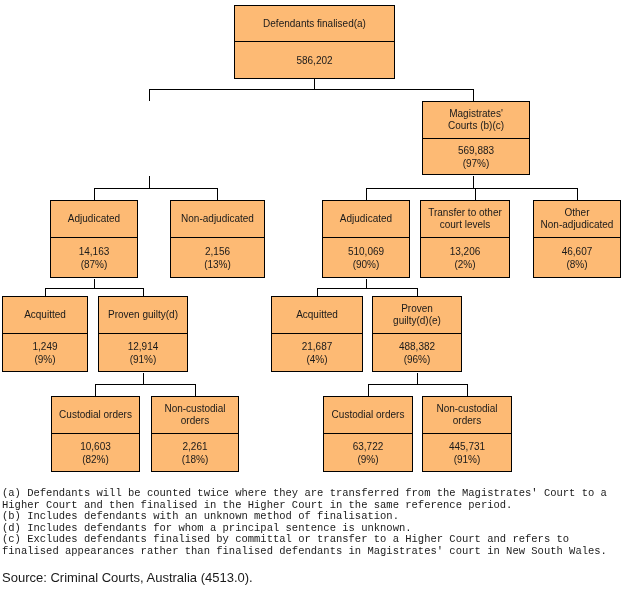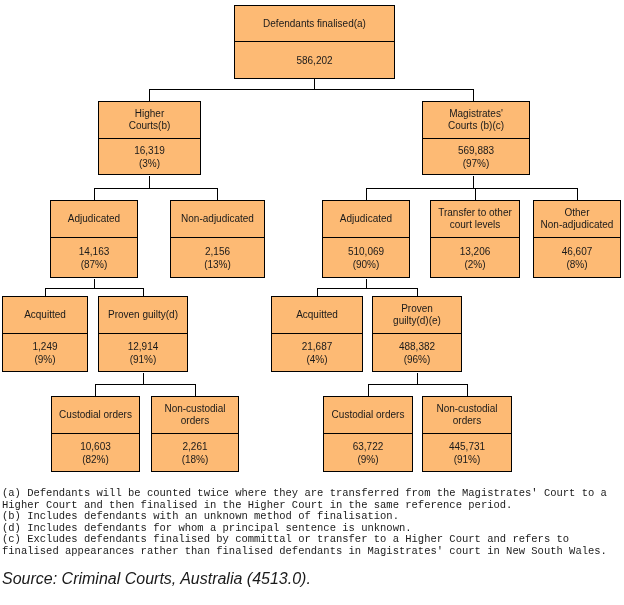--- a/index.html
+++ b/index.html
@@ -56,22 +56,21 @@
   }
   .notes {
     padding: 5px 2px 0 2px;
     font-size: 10.5px;
     line-height: 11.6px;
   }
   .note { margin: 0; font-family: Liberation Mono, monospace; }
   .source {
     margin-top: 12px;
     padding-left: 2px;
-    font-size: 16px;
-    font-style: italic;
+    font-size: 13px;
   }
 </style>
 </head>
 <body>
 
 <div class="diagram">
 
   <svg class="connectors" width="624" height="483">
     <g stroke="#000" stroke-width="1" fill="none" shape-rendering="crispEdges">
 
@@ -91,28 +90,20 @@
     </g>
   </svg>
 
   <div class="box root" style="left:234px;top:5px;width:161px;height:74px">
     <div class="lbl">Defendants finalised(a)</div>
     <div class="val">
       <div>586,202</div>
     </div>
   </div>
 
-  <div class="box" style="left:98px;top:101px;width:103px;height:74px">
-    <div class="lbl">Higher
-Courts(b)</div>
-    <div class="val">
-      <div>16,319</div>
-      <div>(3%)</div>
-    </div>
-  </div>
 
   <div class="box" style="left:422px;top:101px;width:108px;height:74px">
     <div class="lbl">Magistrates'
 Courts (b)(c)</div>
     <div class="val">
       <div>569,883</div>
       <div>(97%)</div>
     </div>
   </div>
 
@@ -133,21 +124,21 @@
   </div>
 
   <div class="box" style="left:322px;top:200px;width:88px;height:78px">
     <div class="lbl">Adjudicated</div>
     <div class="val">
       <div>510,069</div>
       <div>(90%)</div>
     </div>
   </div>
 
-  <div class="box" style="left:430px;top:200px;width:90px;height:78px">
+  <div class="box" style="left:420px;top:200px;width:90px;height:78px">
     <div class="lbl">Transfer to other
 court levels</div>
     <div class="val">
       <div>13,206</div>
       <div>(2%)</div>
     </div>
   </div>
 
   <div class="box" style="left:533px;top:200px;width:88px;height:78px">
     <div class="lbl">Other

